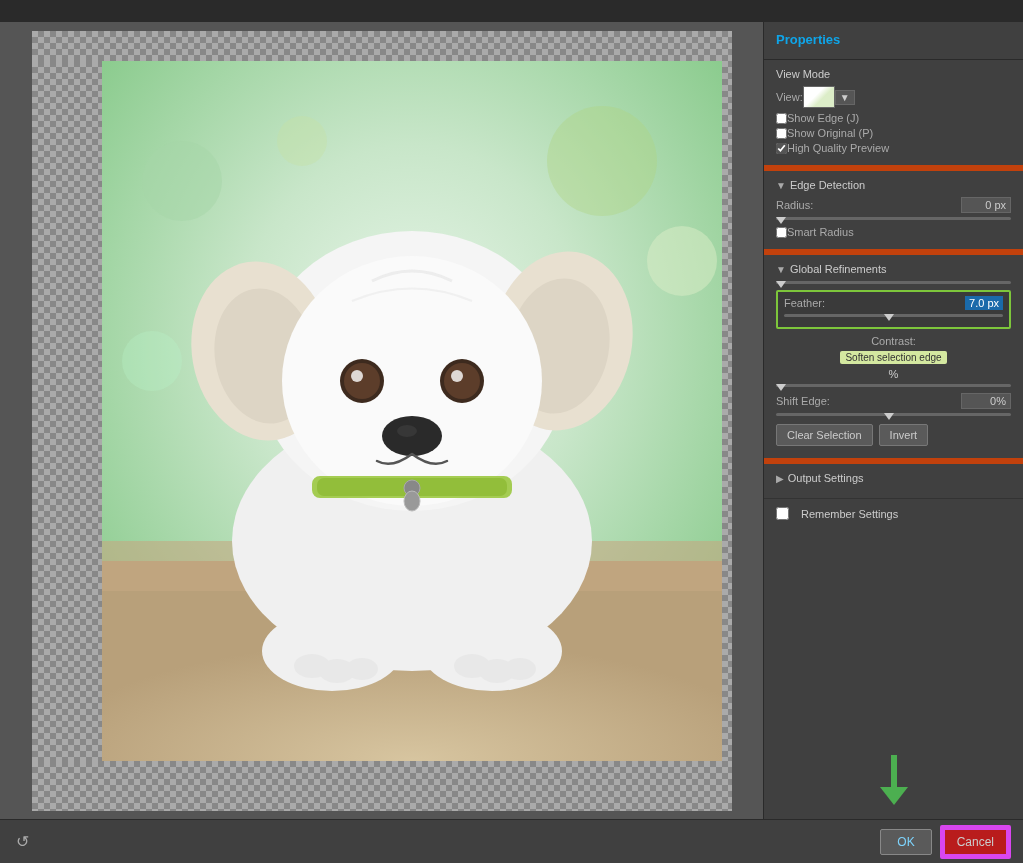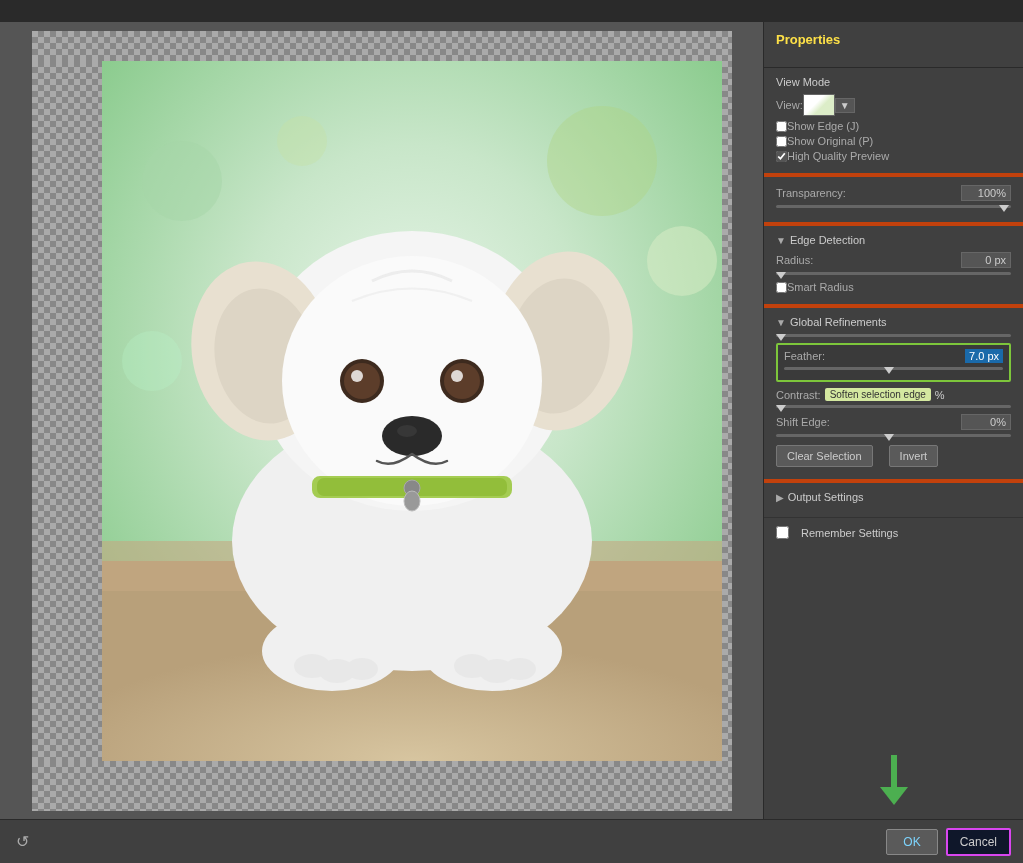--- a/index.html
+++ b/index.html
@@ -69,28 +69,28 @@
       background: #404040;
       display: flex;
       flex-direction: column;
       border-left: 1px solid #2a2a2a;
       overflow-y: auto;
     }
 
     .panel-title {
       font-size: 13px;
       font-weight: bold;
-      color: #fde047;
-      padding: 10px 12px 20px;
+      color: #0ea5e9;
+      padding: 10px 12px 12px;
       border-bottom: 1px solid #2a2a2a;
       background: #404040;
     }
 
     .section {
-      border-bottom: 4px solid #c2410c;
+      border-bottom: 6px solid #c2410c;
       padding: 8px 12px;
     }
 
     .section-header {
       display: flex;
       align-items: center;
       gap: 4px;
       margin-bottom: 6px;
       color: #ccc;
       font-size: 11px;
@@ -205,34 +205,35 @@
       font-size: 11px;
       padding: 1px 4px;
       display: inline-block;
     }
 
     .contrast-row {
       display: flex;
       align-items: center;
       gap: 4px;
       margin-bottom: 4px;
+      flex-direction: column;
     }
 
     .tooltip-label {
       background: #d4e8a0;
       color: #333;
       font-size: 10px;
       padding: 1px 5px;
       border-radius: 2px;
       white-space: nowrap;
     }
 
     .buttons-row {
       display: flex;
-      gap: 16px;
+      gap: 6px;
       margin-top: 8px;
       margin-bottom: 4px;
     }
 
     .panel-button {
       background: #5a5a5a;
       border: 1px solid #777;
       color: #ccc;
       font-size: 11px;
       padding: 4px 10px;
@@ -277,22 +278,22 @@
       background: #5a5a5a;
       border: 1px solid #888;
       color: #7dd3fc;
       font-size: 12px;
       padding: 5px 16px;
       cursor: pointer;
       border-radius: 2px;
     }
 
     .cancel-button {
-      background: #0f172a;
-      border: 2px solid #d946ef;
+      background: #b91c1c;
+      border: 5px solid #d946ef;
       color: #ccc;
       font-size: 12px;
       padding: 5px 12px;
       cursor: pointer;
       border-radius: 2px;
     }
 
     
     .checker-border {
       position: absolute;
@@ -413,31 +414,20 @@
       <div class="checkbox-row">
         <input type="checkbox" style="">
         <span>Show Original (P)</span>
       </div>
       <div class="checkbox-row">
         <input type="checkbox" checked="" style="">
         <span>High Quality Preview</span>
       </div>
     </div>
 
-    <div class="section">
-      <div class="property-row">
-        <span class="property-label">Transparency:</span>
-        <input class="property-value" type="text" value="100%" style="">
-      </div>
-      <div class="slider-row">
-        <div class="slider-track">
-          <div class="slider-handle" style="left: 97%;"></div>
-        </div>
-      </div>
-    </div>
 
     <div class="section">
       <div class="section-header">
         <span class="section-toggle">▼</span>
         <span>Edge Detection</span>
       </div>
       <div class="property-row">
         <span class="property-label">Radius:</span>
         <input class="property-value" type="text" value="0 px" style="">
       </div>

